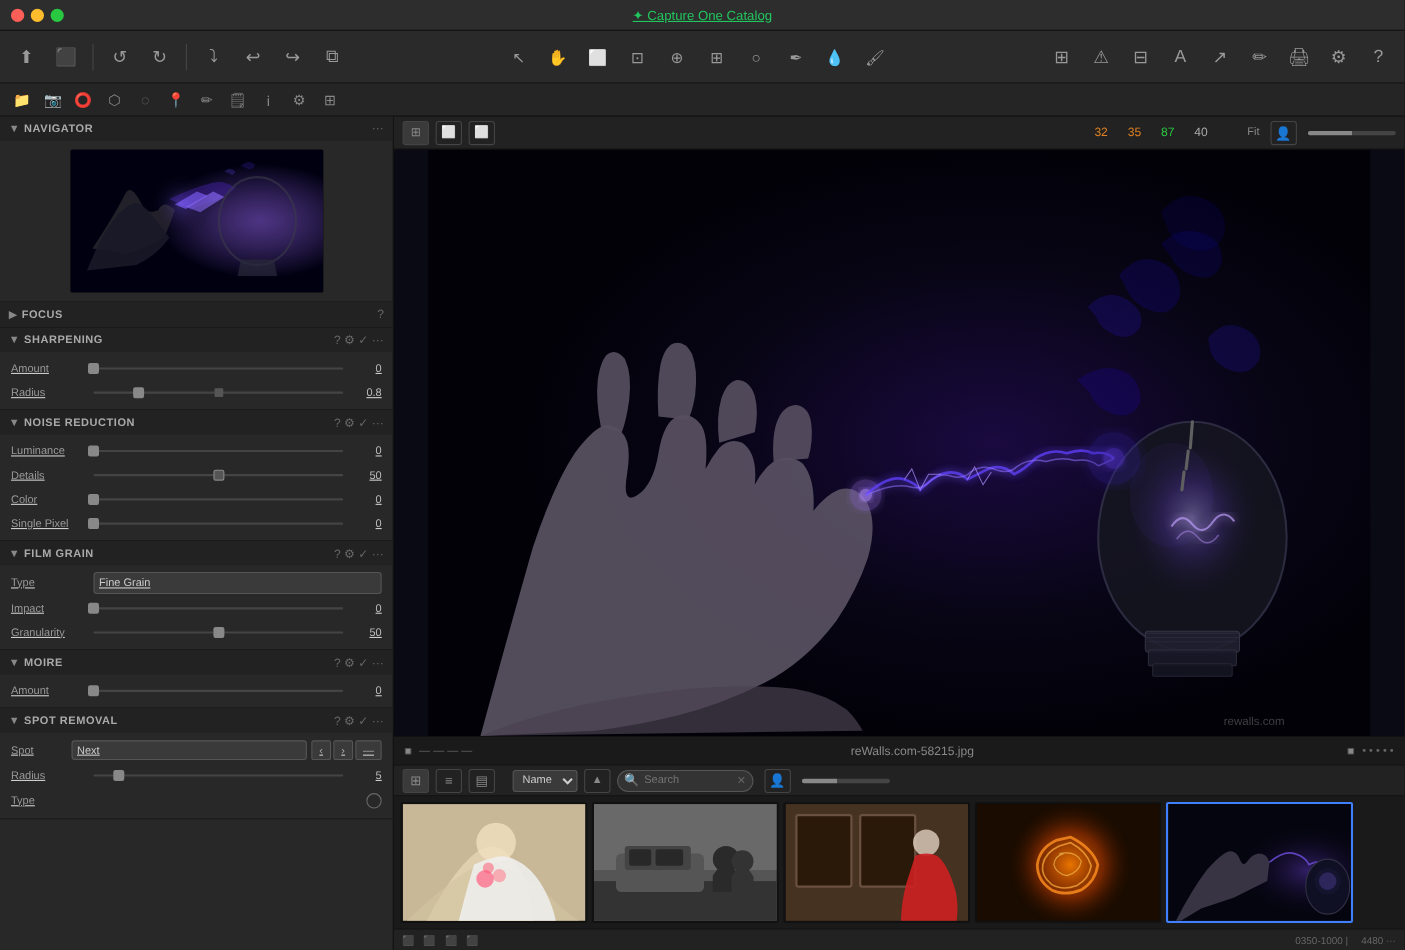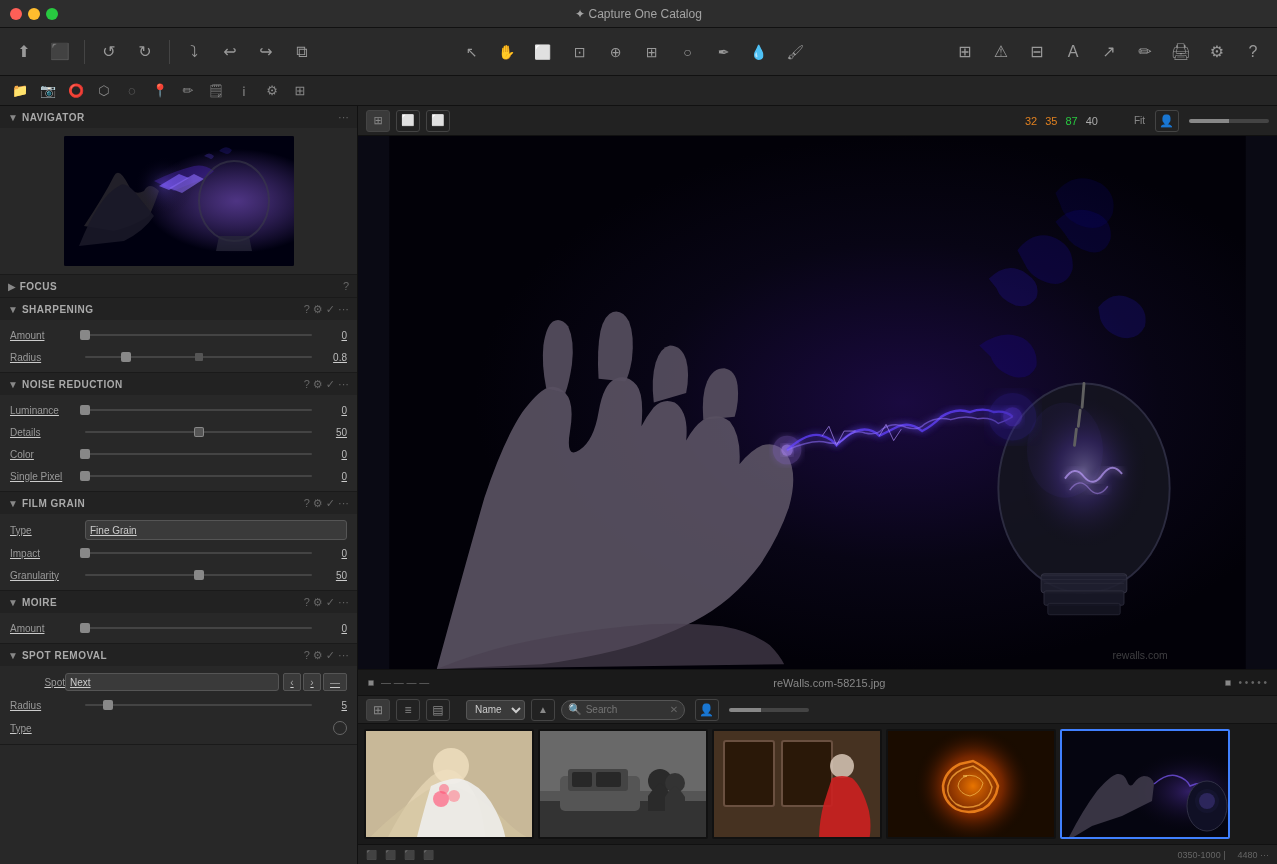--- a/index.html
+++ b/index.html
@@ -34,21 +34,22 @@
     .tb-btn {
       width: 12px; height: 12px;
       border-radius: 50%;
       cursor: pointer;
     }
     .tb-close { background: #ff5f57; }
     .tb-min { background: #ffbd2e; }
     .tb-max { background: #28c940; }
     .titlebar-title {
       font-size: 12px;
-      color: #a3a3a3;
+      color: #22c55e;
+      text-decoration: underline;
     }
 
     
     .toolbar {
       height: 48px;
       background: #2a2a2a;
       display: flex;
       align-items: center;
       padding: 0 8px;
       gap: 4px;
@@ -276,21 +277,21 @@
       color: #888;
       cursor: pointer;
       display: flex;
       align-items: center;
       justify-content: center;
       font-size: 11px;
     }
     .view-btn.active { background: #3a3a3a; }
     .rating-nums {
       display: flex;
-      gap: 8px;
+      gap: 18px;
       margin-left: auto;
     }
     .rating-num {
       font-size: 11px;
       cursor: pointer;
     }
     .rating-orange { color: #e08020; }
     .rating-green { color: #28c940; }
     .rating-white { color: #aaa; }
     .fit-label {
@@ -448,21 +449,20 @@
     .spot-input-row {
       display: flex;
       align-items: center;
       padding: 3px 10px;
       height: 24px;
     }
     .spot-label {
       width: 55px;
       font-size: 10px;
       color: #999;
-      text-align: right;
     }
     .spot-input {
       flex: 1;
       height: 18px;
       background: #3a3a3a;
       border: 1px solid #555;
       border-radius: 3px;
       color: #ccc;
       font-size: 10px;
       padding: 0 4px;

